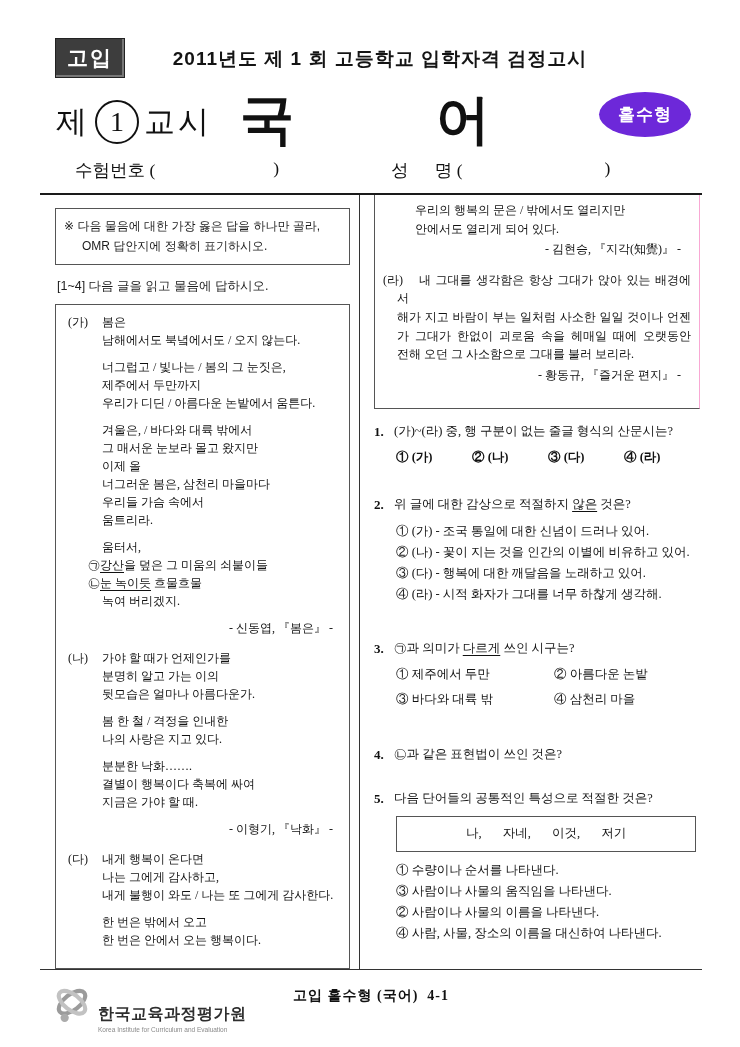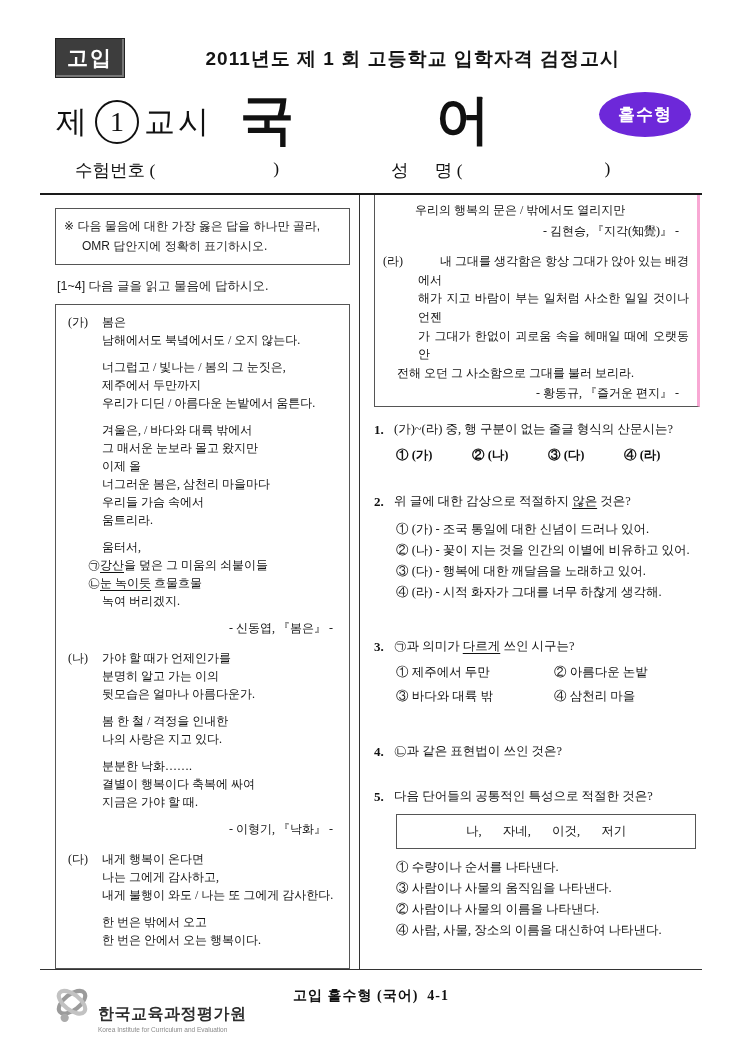--- a/index.html
+++ b/index.html
@@ -10,21 +10,21 @@
 
   
   .header { position:absolute; top:0; left:0; width:740px; height:193px; }
   .level-badge {
     position:absolute; left:55px; top:38px; background:#3d3d3d; color:#fff;
     font-family:"Liberation Sans","DejaVu Sans",sans-serif; font-weight:bold;
     font-size:21px; padding:5px 11px; letter-spacing:2px; border:1px solid #222;
     box-shadow:inset -2px -2px 0 #777;
   }
   .exam-title {
-    position:absolute; top:46px; left:140px; width:480px; text-align:right;
+    position:absolute; top:46px; left:140px; width:480px; text-align:center;
     font-family:"Liberation Sans","DejaVu Sans",sans-serif; font-weight:bold;
     font-size:19px; letter-spacing:1px; color:#141414;
   }
   .session { position:absolute; left:56px; top:100px; display:flex; align-items:center; font-size:31px; letter-spacing:3px; }
   .circle-num {
     display:inline-flex; justify-content:center; align-items:center;
     width:40px; height:40px; border:2.5px solid #111; border-radius:50%;
     font-size:28px; margin:0 5px; letter-spacing:0;
   }
   .subject { position:absolute; top:84px; left:50%; transform:translateX(-52%); display:flex; gap:142px;
@@ -64,28 +64,28 @@
     font-size:12px; line-height:1.5; box-sizing:border-box; margin-bottom:0;
   }
   .poem { position:relative; padding-left:40px; margin-bottom:12px; }
   .poem-label { position:absolute; left:6px; top:0; }
   .stanza { margin-bottom:9px; }
   .attribution { text-align:right; padding-right:10px; margin-top:2px; }
   .u { text-decoration:underline; text-underline-offset:3px; }
 
   
   .passage-box-cont {
-    border-left:1px solid #555; border-right:3px solid #f9a8d4; border-bottom:1px solid #555;
-    padding:6px 8px 3px 8px; font-size:12px; line-height:1.55; box-sizing:border-box;
+    border-left:1px solid #555; border-right:1px solid #f9a8d4; border-bottom:1px solid #555;
+    padding:6px 8px 24px 8px; font-size:12px; line-height:1.55; box-sizing:border-box;
   }
   .cont-indent { padding-left:32px; }
   .passage-ra { position:relative; padding-left:14px; margin-top:12px; }
   .ra-label { position:absolute; left:0; top:0; }
   .ra-l1 { text-indent:22px; }
-  .jl { text-align:justify; text-align-last:justify;margin-left:21px; }
+  .jl { text-align:justify; text-align-last:justify; }
 
   
   .question { font-size:12.5px; line-height:1.55; }
   .q-title { display:flex; }
   .q-num { font-weight:bold; font-size:13px; width:20px; flex:0 0 20px; }
   .q1 { margin-top:13px; }
   .q2 { margin-top:27px; }
   .q3 { margin-top:34px; }
   .q4 { margin-top:36px; }
   .q5 { margin-top:24px; }
@@ -217,20 +217,21 @@
         </div>
 
       </div>
     </div>
 
     <div class="col-right">
 
       <div class="passage-box-cont">
         <div class="cont-indent">
           <div>우리의 행복의 문은 / 밖에서도 열리지만</div>
+          <div>안에서도 열리게 되어 있다.</div>
         </div>
         <div class="attribution">- 김현승, 『지각(知覺)』 -</div>
 
         <div class="passage-ra">
           <span class="ra-label">(라)</span>
           <div class="ra-l1 jl">내 그대를 생각함은 항상 그대가 앉아 있는 배경에서</div>
           <div class="jl">해가 지고 바람이 부는 일처럼 사소한 일일 것이나 언젠</div>
           <div class="jl">가 그대가 한없이 괴로움 속을 헤매일 때에 오랫동안</div>
           <div>전해 오던 그 사소함으로 그대를 불러 보리라.</div>
         </div>

